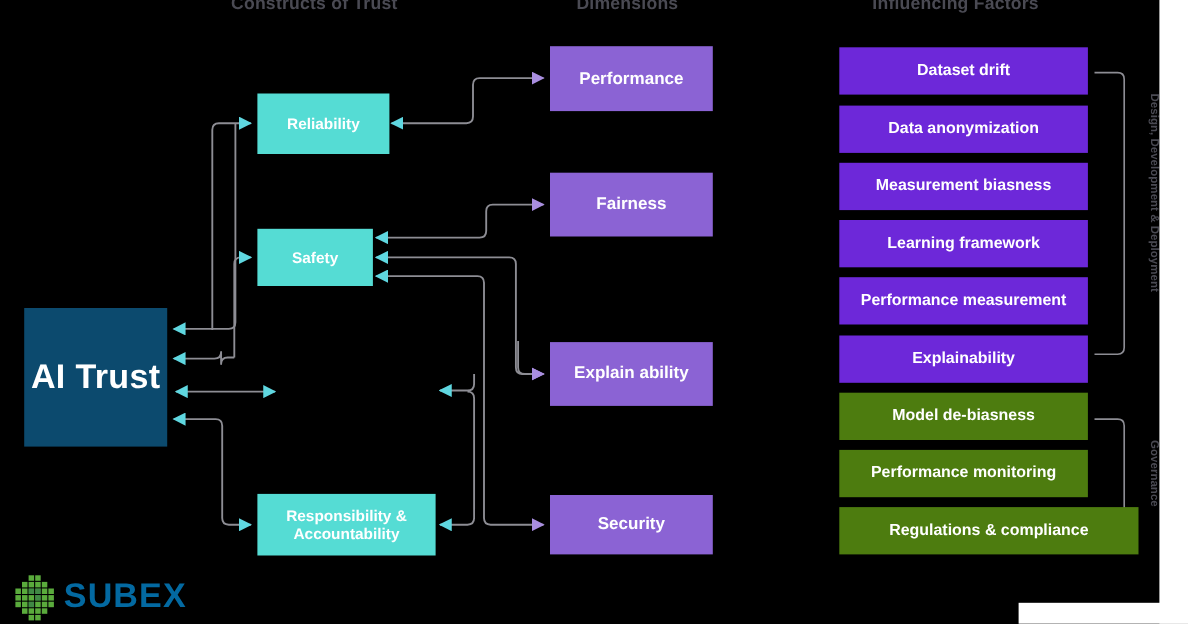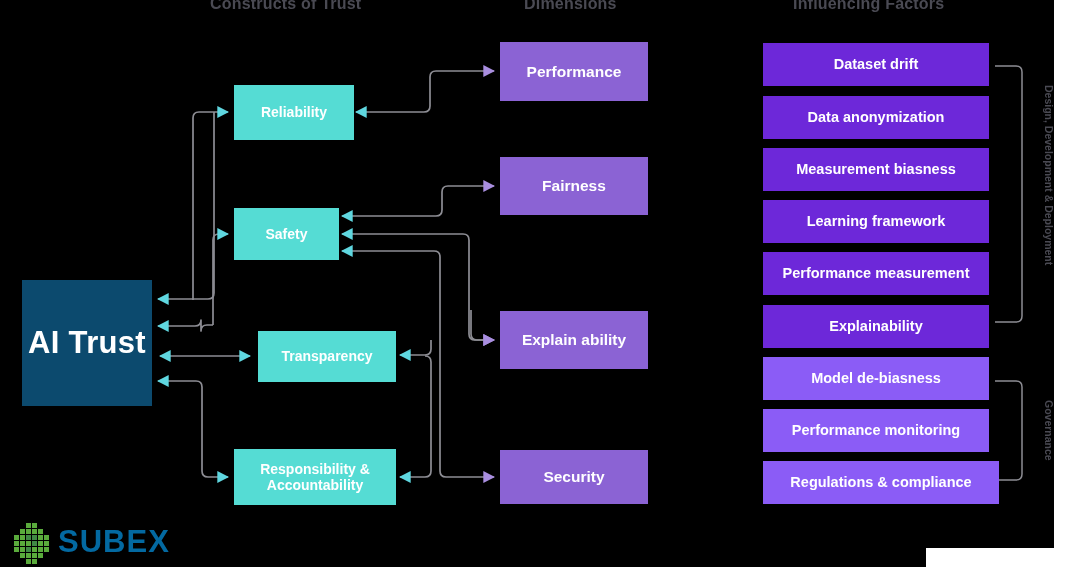--- a/index.html
+++ b/index.html
@@ -18,21 +18,21 @@
 
   
   .node{position:absolute;display:flex;align-items:center;justify-content:center;
         text-align:center;color:#fff;font-weight:700;line-height:1.15;
         box-sizing:border-box;padding:2px 6px;}
 
   .node.root{background:#0c4a6e;font-size:31px;letter-spacing:.3px;}
   .node.construct{background:#55dcd4;font-size:14px;}
   .node.dimension{background:#8b63d4;font-size:15.5px;}
   .node.factor-a{background:#6d28d9;font-size:14.5px;}
-  .node.factor-b{background:#8b5cf6;font-size:14.5px;}
+  .node.factor-b{background:#4d7c0f;font-size:14.5px;}
 
   
   #wires{position:absolute;left:0;top:0;width:1080px;height:567px;pointer-events:none;}
 
   
   .bracket-label{position:absolute;color:#4a4a53;font-size:10.5px;font-weight:700;
                  white-space:nowrap;transform-origin:left top;}
 
   
   .logo{position:absolute;left:6px;top:521px;width:190px;height:44px;}
@@ -88,39 +88,38 @@
   </svg>
 
   <div class="col-header" style="left:210px;top:-5px;">Constructs of Trust</div>
   <div class="col-header" style="left:524px;top:-5px;">Dimensions</div>
   <div class="col-header" style="left:793px;top:-5px;">Influencing Factors</div>
 
   <div class="node root" style="left:22px;top:280px;width:130px;height:126px;">AI Trust</div>
 
   <div class="node construct" style="left:234px;top:85px;width:120px;height:55px;">Reliability</div>
   <div class="node construct" style="left:234px;top:208px;width:105px;height:52px;">Safety</div>
-  <div class="node construct" style="left:258px;top:331px;width:138px;height:51px;">Transparency</div>
   <div class="node construct" style="left:234px;top:449px;width:162px;height:56px;white-space:pre-line;">Responsibility &amp;
 Accountability</div>
 
   <div class="node dimension" style="left:500px;top:42px;width:148px;height:59px;">Performance</div>
   <div class="node dimension" style="left:500px;top:157px;width:148px;height:58px;">Fairness</div>
   <div class="node dimension" style="left:500px;top:311px;width:148px;height:58px;">Explain ability</div>
   <div class="node dimension" style="left:500px;top:450px;width:148px;height:54px;text-align:center;">Security</div>
 
   <div class="node factor-a" style="left:763px;top:43px;width:226px;height:43px;">Dataset drift</div>
   <div class="node factor-a" style="left:763px;top:96px;width:226px;height:43px;">Data anonymization</div>
   <div class="node factor-a" style="left:763px;top:148px;width:226px;height:43px;">Measurement biasness</div>
   <div class="node factor-a" style="left:763px;top:200px;width:226px;height:43px;">Learning framework</div>
   <div class="node factor-a" style="left:763px;top:252px;width:226px;height:43px;">Performance measurement</div>
   <div class="node factor-a" style="left:763px;top:305px;width:226px;height:43px;">Explainability</div>
 
   <div class="node factor-b" style="left:763px;top:357px;width:226px;height:43px;">Model de-biasness</div>
   <div class="node factor-b" style="left:763px;top:409px;width:226px;height:43px;">Performance monitoring</div>
-  <div class="node factor-b" style="left:763px;top:461px;width:236px;height:43px;">Regulations &amp; compliance</div>
+  <div class="node factor-b" style="left:763px;top:461px;width:272px;height:43px;">Regulations &amp; compliance</div>
 
   <div class="bracket-label" style="left:1043px;top:85px;writing-mode:vertical-rl;">Design, Development &amp; Deployment</div>
   <div class="bracket-label" style="left:1043px;top:400px;writing-mode:vertical-rl;">Governance</div>
 
   <svg class="logo" viewBox="0 0 190 44">
     <g fill="#5aab3c">
       <rect x="20" y="2" width="5" height="5"></rect>
         <rect x="26" y="2" width="5" height="5"></rect>
       <rect x="14" y="8" width="5" height="5"></rect>
         <rect x="20" y="8" width="5" height="5"></rect>

